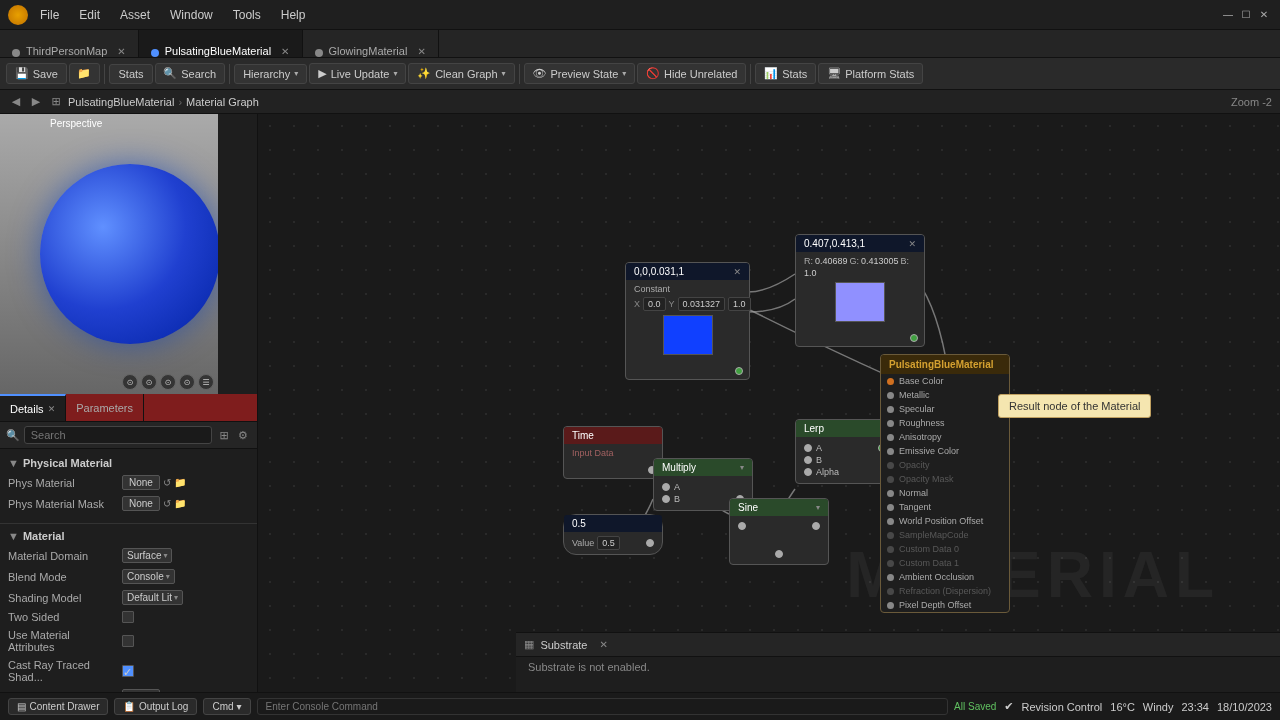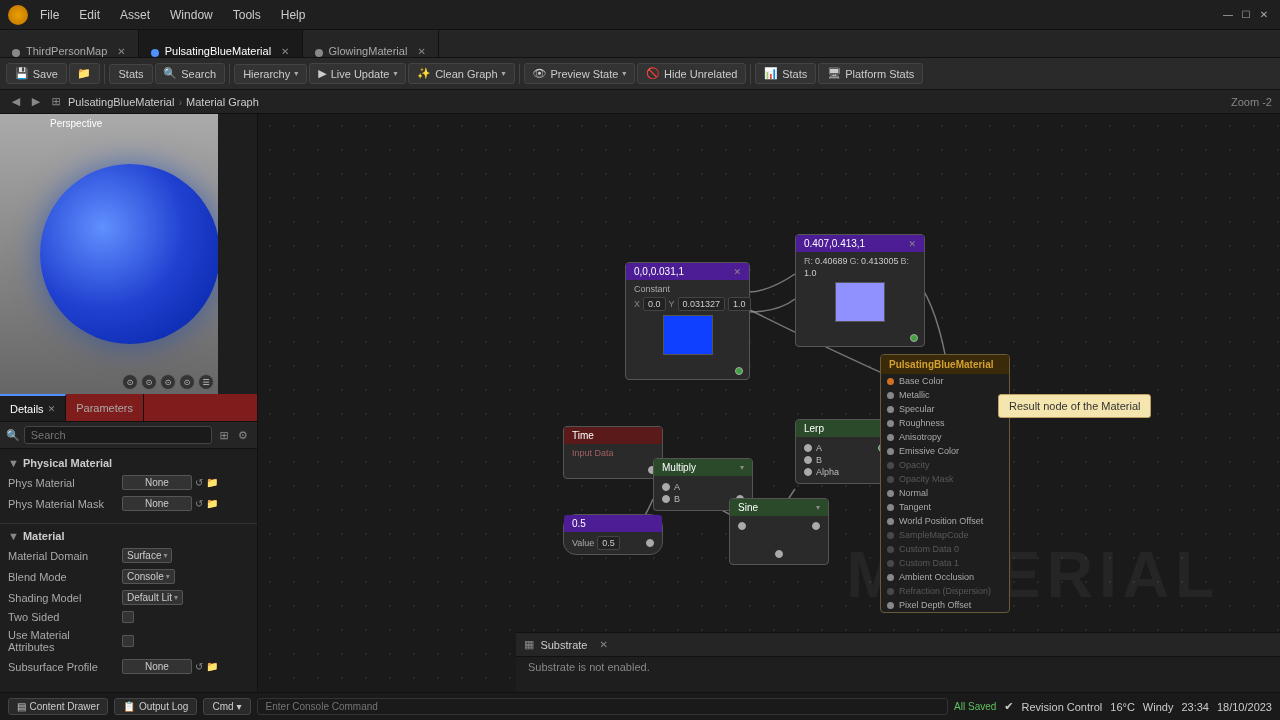--- a/index.html
+++ b/index.html
@@ -61,35 +61,35 @@
     .sidebar-icon { width: 16px; height: 16px; display: flex; align-items: center; justify-content: center; color: #888; cursor: pointer; font-size: 11px; }
 
     
     #sidebar-content { flex: 1; overflow-y: auto; padding: 4px 0; }
     .section-header { display: flex; align-items: center; padding: 4px 8px; color: #ccc; cursor: pointer; font-size: 11px; font-weight: bold; }
     .section-header .arrow { margin-right: 4px; color: #888; }
     .section-body { padding: 2px 8px 4px 8px; }
     .prop-row { display: flex; align-items: center; margin-bottom: 6px; gap: 4px; font-size: 11px; }
     .prop-label { width: 110px; color: #aaa; flex-shrink: 0; }
     .prop-value { flex: 1; display: flex; align-items: center; gap: 3px; }
-    .prop-badge { background: #333; border: 1px solid #555; border-radius: 2px; padding: 1px 22px; color: #ccc; font-size: 10px; }
+    .prop-badge { background: #333; border: 1px solid #555; border-radius: 2px; padding: 1px 6px; color: #ccc; font-size: 10px; }
     .prop-select { background: #333; border: 1px solid #555; border-radius: 2px; padding: 1px 4px; color: #ccc; font-size: 10px; display: flex; align-items: center; gap: 2px; }
     .prop-icon { color: #888; font-size: 10px; cursor: pointer; }
     .prop-checkbox { width: 12px; height: 12px; background: #333; border: 1px solid #555; border-radius: 1px; }
     .prop-checkbox.checked { background: #5090ff; }
     .divider { height: 1px; background: #333; margin: 2px 0; }
     .dropdown-arrow { color: #888; font-size: 8px; }
 
     
     #graph-area { flex: 1; background: #1a1a1a; position: relative; overflow: hidden; background-image: radial-gradient(circle, #2a2a2a 1px, transparent 1px); background-size: 24px 24px; }
 
     
     .node { position: absolute; background: #2a2a2a; border: 1px solid #555; border-radius: 4px; font-size: 10px; min-width: 100px; }
     .node-header { padding: 3px 8px; border-radius: 3px 3px 0 0; color: #fff; font-size: 10px; display: flex; align-items: center; justify-content: space-between; }
-    .node-header.dark-blue { background: #4c1d95; }
+    .node-header.dark-blue { background: #0f172a; }
     .node-header.gray { background: #333; }
     .node-header.red { background: #5a1a1a; }
     .node-body { padding: 4px 8px; }
     .node-port-row { display: flex; align-items: center; margin: 2px 0; }
     .port { width: 8px; height: 8px; border-radius: 50%; background: #888; border: 1px solid #aaa; cursor: pointer; }
     .port.left { margin-right: 4px; }
     .port.right { margin-left: auto; }
     .port.green { background: #40a040; }
     .port.white { background: #aaa; }
     .port-label { font-size: 9px; color: #bbb; }
@@ -325,20 +325,24 @@
         </div>
         <div class="prop-row">
           <span class="prop-label">Two Sided</span>
           <div class="prop-checkbox"></div>
         </div>
         <div class="prop-row">
           <span class="prop-label">Use Material Attributes</span>
           <div class="prop-checkbox"></div>
         </div>
         <div class="prop-row">
+          <span class="prop-label">Cast Ray Traced Shad...</span>
+          <div class="prop-checkbox checked">✓</div>
+        </div>
+        <div class="prop-row">
           <span class="prop-label">Subsurface Profile</span>
           <div class="prop-value">
             <span class="prop-badge">None</span>
             <span class="prop-icon">↺</span>
             <span class="prop-icon">📁</span>
           </div>
         </div>
       </div>
     </div>
   </div>

